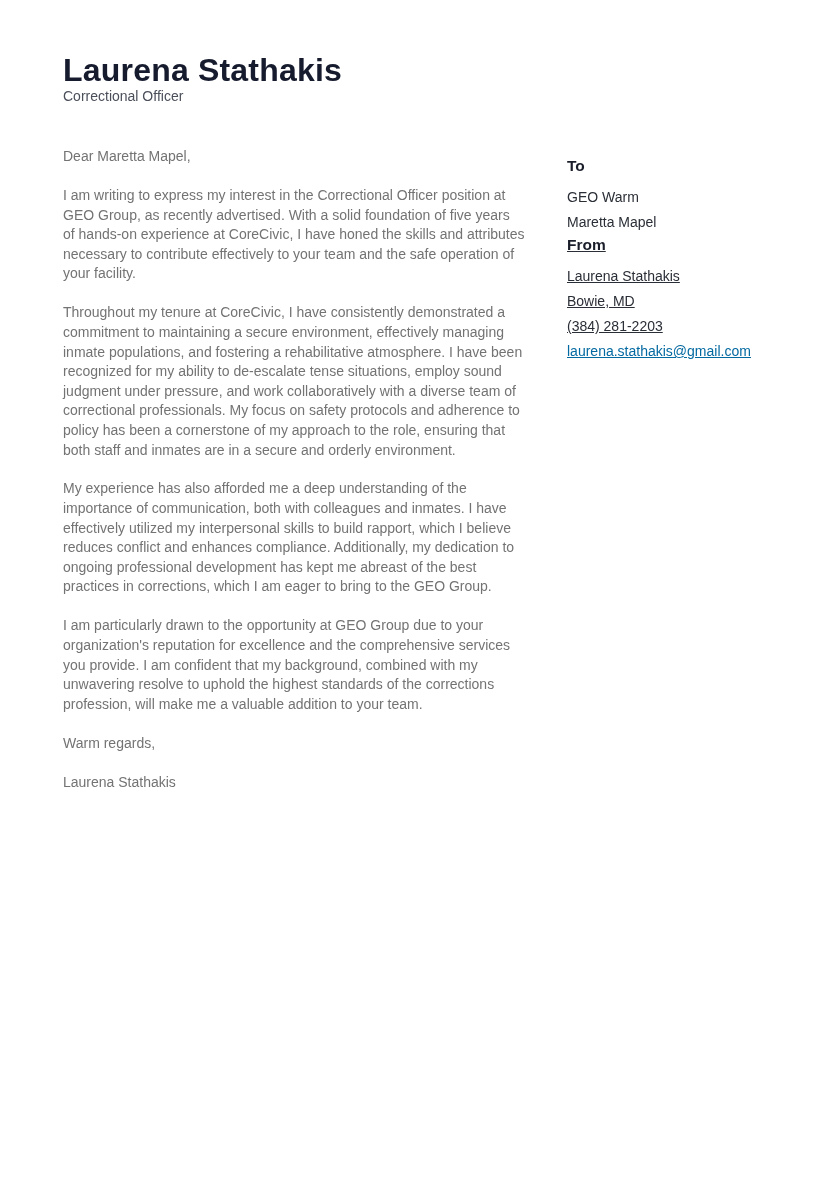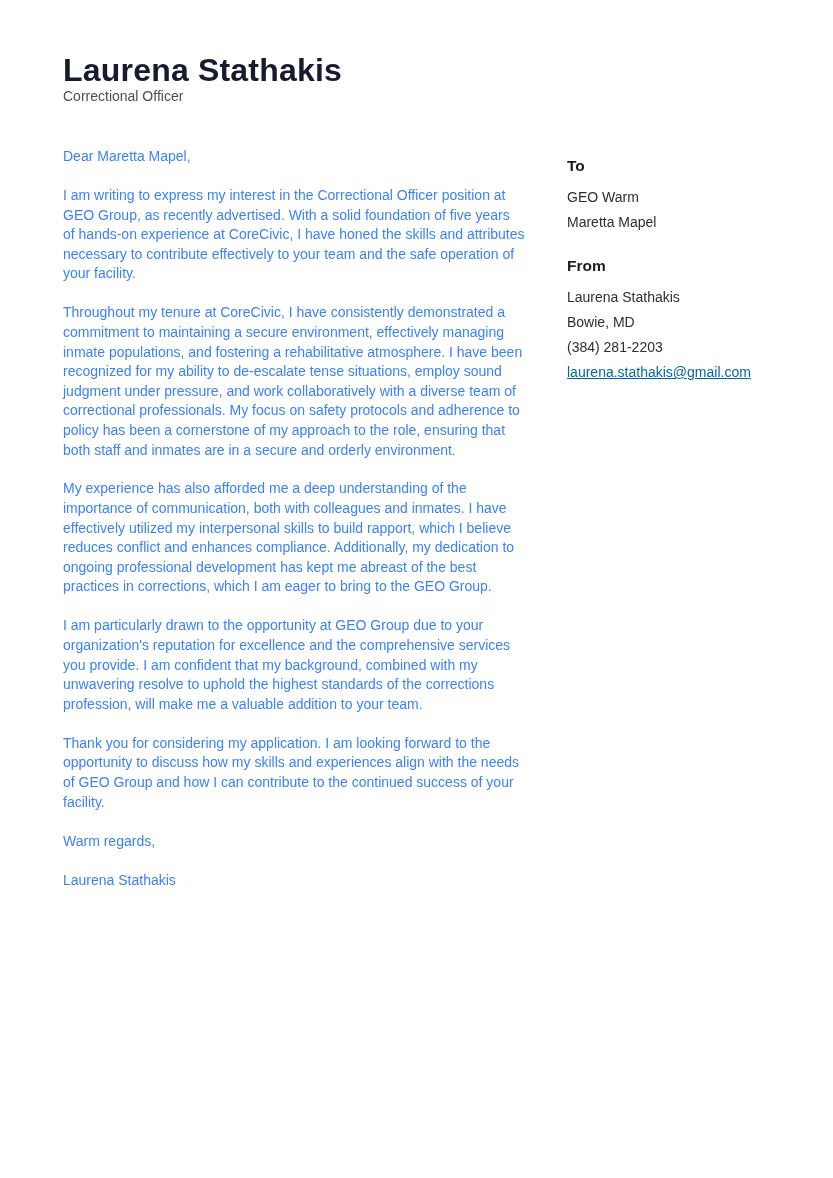--- a/index.html
+++ b/index.html
@@ -33,21 +33,21 @@
       line-height: 18px;
       margin-top: -3px;
     }
     .letter {
       position: absolute;
       left: 63px;
       top: 147px;
       width: 462px;
       font-size: 14px;
       line-height: 19.6px;
-      color: #3b82f6;
+      color: #737373;
     }
     .letter p {
       margin: 0 0 19.4px 0;
     }
     .side {
       position: absolute;
       left: 567px;
       top: 156px;
       width: 220px;
       font-size: 14px;
@@ -58,42 +58,41 @@
       font-size: 15.5px;
       font-weight: bold;
       color: #1a1e2a;
       line-height: 20px;
     }
     .side .line {
       line-height: 25px;
       white-space: nowrap;
     }
     .side .from-block {
-      margin-top: 21px;
+      text-decoration: underline;
     }
     .side a {
       color: #0369a1;
       text-decoration: underline;
     }
   </style>
 </head>
 <body>
 
 <div class="header">
   <div class="name">Laurena Stathakis</div>
   <div class="title">Correctional Officer</div>
 </div>
 
 <div class="letter">
   <p>Dear Maretta Mapel,</p>
   <p>I am writing to express my interest in the Correctional Officer position at GEO Group, as recently advertised. With a solid foundation of five years of hands-on experience at CoreCivic, I have honed the skills and attributes necessary to contribute effectively to your team and the safe operation of your facility.</p>
   <p>Throughout my tenure at CoreCivic, I have consistently demonstrated a commitment to maintaining a secure environment, effectively managing inmate populations, and fostering a rehabilitative atmosphere. I have been recognized for my ability to de-escalate tense situations, employ sound judgment under pressure, and work collaboratively with a diverse team of correctional professionals. My focus on safety protocols and adherence to policy has been a cornerstone of my approach to the role, ensuring that both staff and inmates are in a secure and orderly environment.</p>
   <p>My experience has also afforded me a deep understanding of the importance of communication, both with colleagues and inmates. I have effectively utilized my interpersonal skills to build rapport, which I believe reduces conflict and enhances compliance. Additionally, my dedication to ongoing professional development has kept me abreast of the best practices in corrections, which I am eager to bring to the GEO Group.</p>
   <p>I am particularly drawn to the opportunity at GEO Group due to your organization's reputation for excellence and the comprehensive services you provide. I am confident that my background, combined with my unwavering resolve to uphold the highest standards of the corrections profession, will make me a valuable addition to your team.</p>
-  <p>Thank you for considering my application. I am looking forward to the opportunity to discuss how my skills and experiences align with the needs of GEO Group and how I can contribute to the continued success of your facility.</p>
   <p>Warm regards,</p>
   <p>Laurena Stathakis</p>
 </div>
 
 <div class="side">
   <div>
     <h3>To</h3>
     <div class="line">GEO Warm</div>
     <div class="line">Maretta Mapel</div>
   </div>

